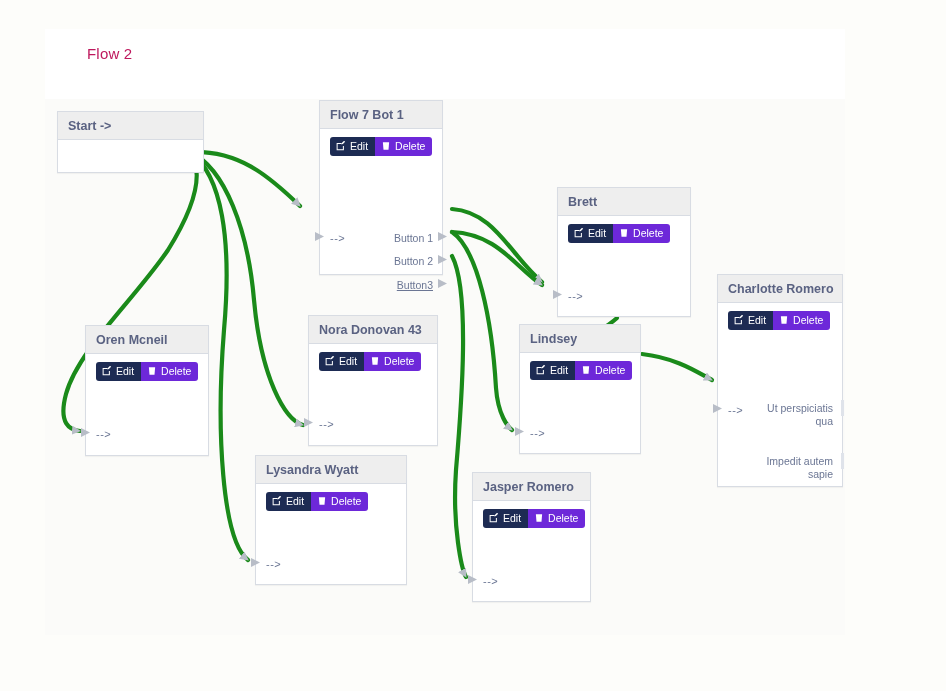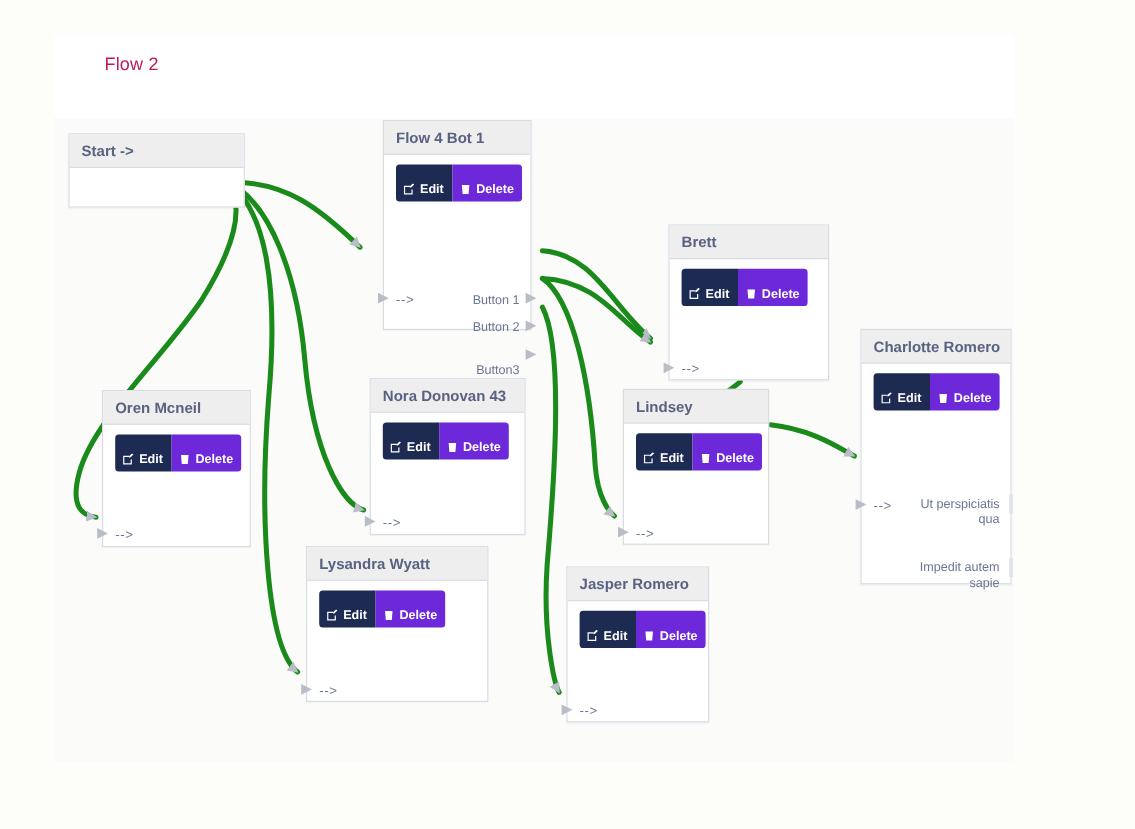--- a/index.html
+++ b/index.html
@@ -38,22 +38,22 @@
   .node-head{
     background:#eeeeee;border-bottom:1px solid #d8dce3;
     padding:7px 10px 6px 10px;
     font-size:12.5px;font-weight:bold;color:#5a6282;
     white-space:nowrap;overflow:hidden;
   }
   .node-body{position:relative;}
   .btn-row{padding:8px 0 0 10px;display:flex;}
   .btn{
     display:inline-flex;align-items:center;gap:4px;
-    font-size:10.5px;font-weight:bold;color:#ffffff;
-    padding:16px 7px 4px 6px;border:0;line-height:1;
+    font-size:10.5px;font-weight:normal;color:#ffffff;
+    padding:4px 7px 4px 6px;border:0;line-height:1;
     font-family:"Liberation Sans", sans-serif;
     cursor:pointer;
   }
   .btn-edit{background:#1d2b53;border-radius:3px 0 0 3px;}
   .btn-delete{background:#6d28d9;border-radius:0 3px 3px 0;}
   .ico{width:10px;height:10px;display:inline-block;flex:0 0 auto;}
 
   .ports{position:relative;}
   .port-in{
     position:absolute;font-size:11px;color:#6b7694;
@@ -117,21 +117,21 @@
 
       <path d="M642,354 C678,358 700,374 712,380" marker-end="url(#arrow)"></path>
     </g>
   </svg>
 
   <div class="node node-start" style="left:57px;top:111px;width:147px;height:62px;">
     <div class="node-head">Start -&gt;</div>
   </div>
 
   <div class="node" style="left:319px;top:100px;width:124px;height:175px;">
-    <div class="node-head">Flow 4 Bot 1</div>
+    <div class="node-head">Flow 7 Bot 1</div>
     <div class="node-body">
       <div class="btn-row">
         <button class="btn btn-edit">
           <svg class="ico" viewBox="0 0 16 16">
               <path d="M1 3h8v1.6H2.6V13H11V8h1.6v6.6H1z" fill="#fff"></path>
               <path d="M14.6 1.2 11 4.9l-2.4.7.7-2.4 3.6-3.6z" fill="#fff"></path>
             </svg>
           <span>Edit</span>
         </button>
         <button class="btn btn-delete">
@@ -150,21 +150,21 @@
         <div class="port-out" style="top:76px;">Button 1</div>
         <svg class="port-dot-out" style="top:75px;" viewBox="0 0 11 11">
             <path d="M1,1 L10,5.5 L1,10 Z" fill="#b8bdc7"></path>
           </svg>
 
         <div class="port-out" style="top:99px;">Button 2</div>
         <svg class="port-dot-out" style="top:98px;" viewBox="0 0 11 11">
             <path d="M1,1 L10,5.5 L1,10 Z" fill="#b8bdc7"></path>
           </svg>
 
-        <div class="port-out" style="top:135px;">Button3</div>
+        <div class="port-out" style="top:123px;text-decoration:underline;">Button3</div>
         <svg class="port-dot-out" style="top:122px;" viewBox="0 0 11 11">
             <path d="M1,1 L10,5.5 L1,10 Z" fill="#b8bdc7"></path>
           </svg>
       </div>
     </div>
   </div>
 
   <div class="node" style="left:85px;top:325px;width:124px;height:131px;">
     <div class="node-head">Oren Mcneil</div>
     <div class="node-body">

